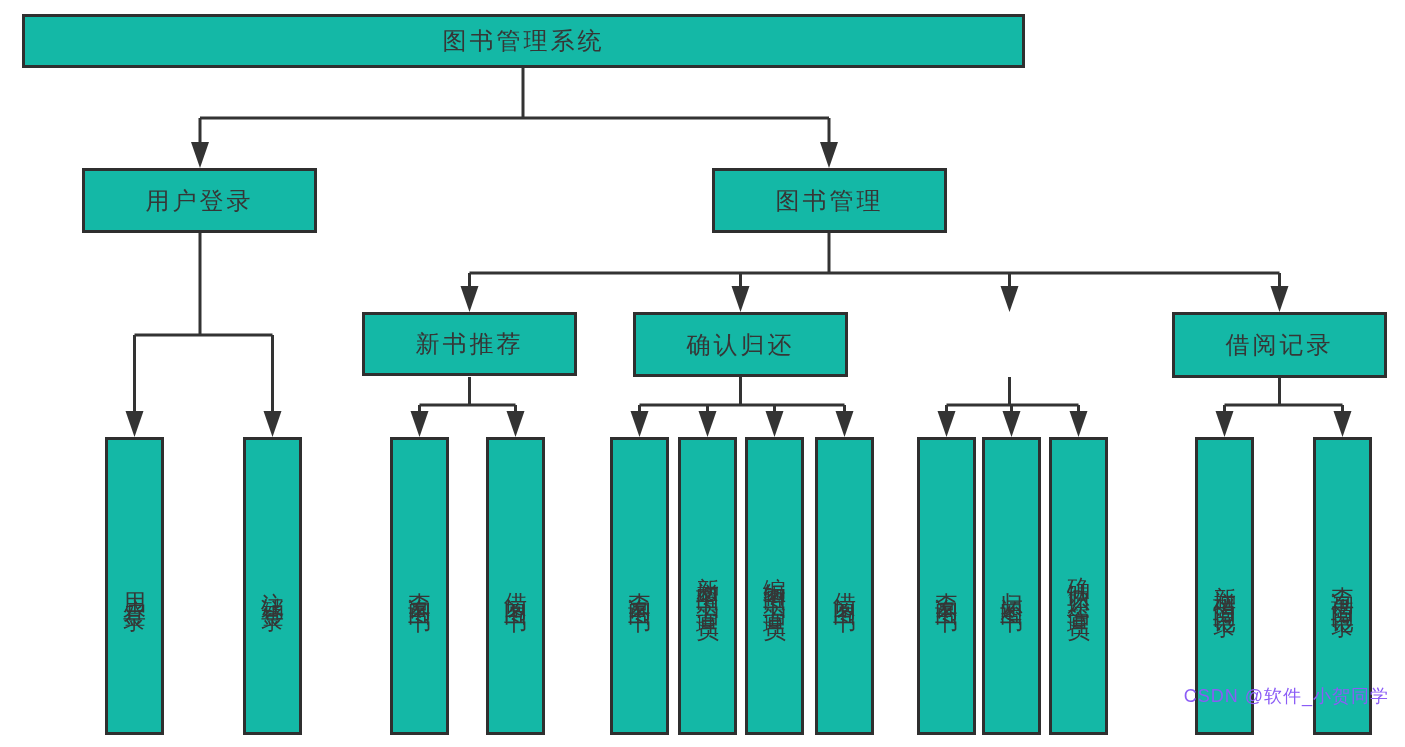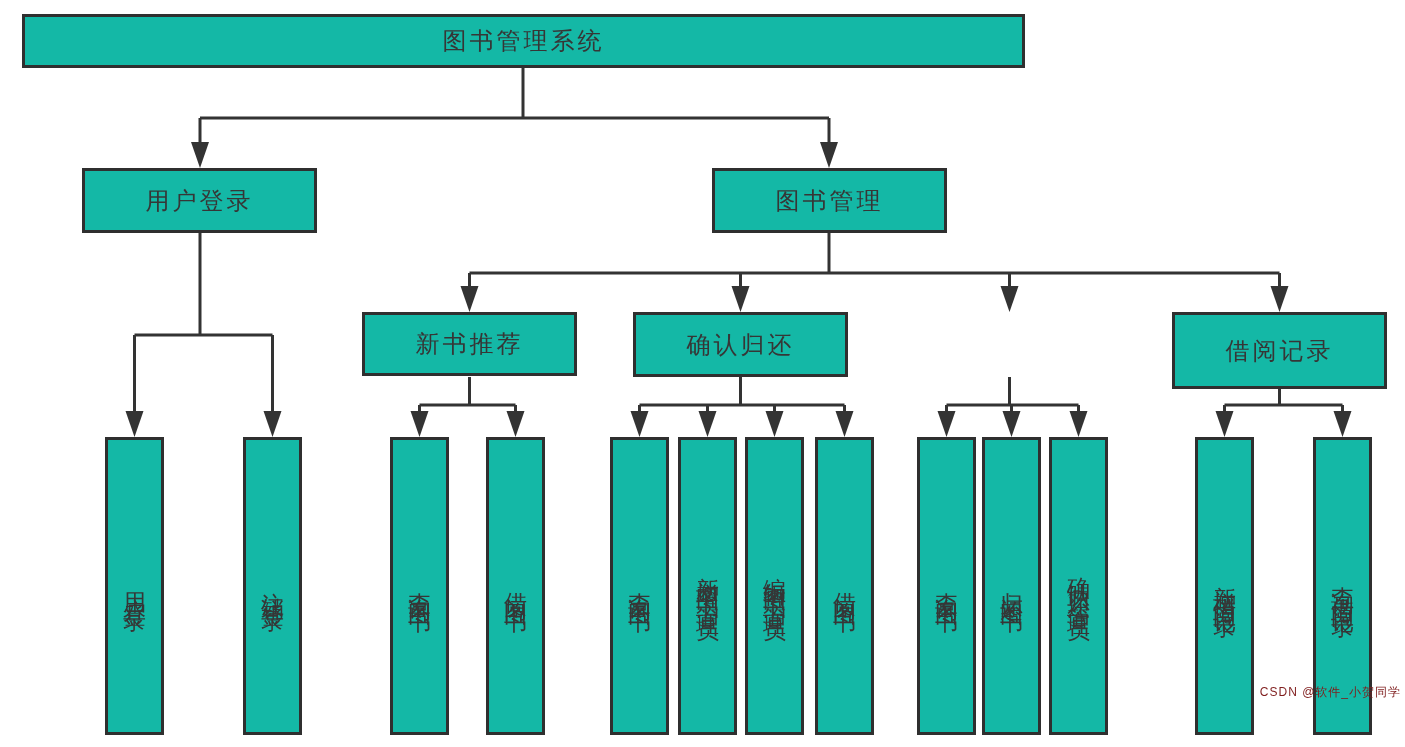--- a/index.html
+++ b/index.html
@@ -27,24 +27,24 @@
   .vlabel{
     writing-mode:vertical-rl;
     text-orientation:mixed;
     font-size:23px;
     line-height:1;
     letter-spacing:6px;
     white-space:nowrap;
   }
   #watermark{
     position:absolute;
-    top:684px;right:4px;
-    font-size:12px;
+    top:684px;right:16px;
+    font-size:18px;
     letter-spacing:1px;
-    color:#7f1d1d;
+    color:#8b5cf6;
   }
   .wire{stroke:#333333;stroke-width:3;fill:none;}
   .head{fill:#333333;stroke:none;}
 </style>
 </head>
 <body>
 
 <div id="canvas">
 
   <svg id="wires" viewBox="0 0 1405 747" xmlns="http://www.w3.org/2000/svg">
@@ -117,21 +117,21 @@
   <div class="node" style="left:712px;top:168px;width:235px;height:65px;justify-content:center;">
     <span class="hlabel">图书管理</span>
   </div>
 
   <div class="node" style="left:362px;top:312px;width:215px;height:64px;">
     <span class="hlabel">新书推荐</span>
   </div>
   <div class="node" style="left:633px;top:312px;width:215px;height:65px;">
     <span class="hlabel">确认归还</span>
   </div>
-  <div class="node" style="left:1172px;top:312px;width:215px;height:77px;">
+  <div class="node" style="left:1172px;top:312px;width:215px;height:66px;">
     <span class="hlabel">借阅记录</span>
   </div>
 
   <div class="node" style="left:105px;top:437px;width:59px;height:298px;">
     <span class="vlabel">用户登录</span>
   </div>
   <div class="node" style="left:243px;top:437px;width:59px;height:298px;">
     <span class="vlabel">注销登录</span>
   </div>
 

